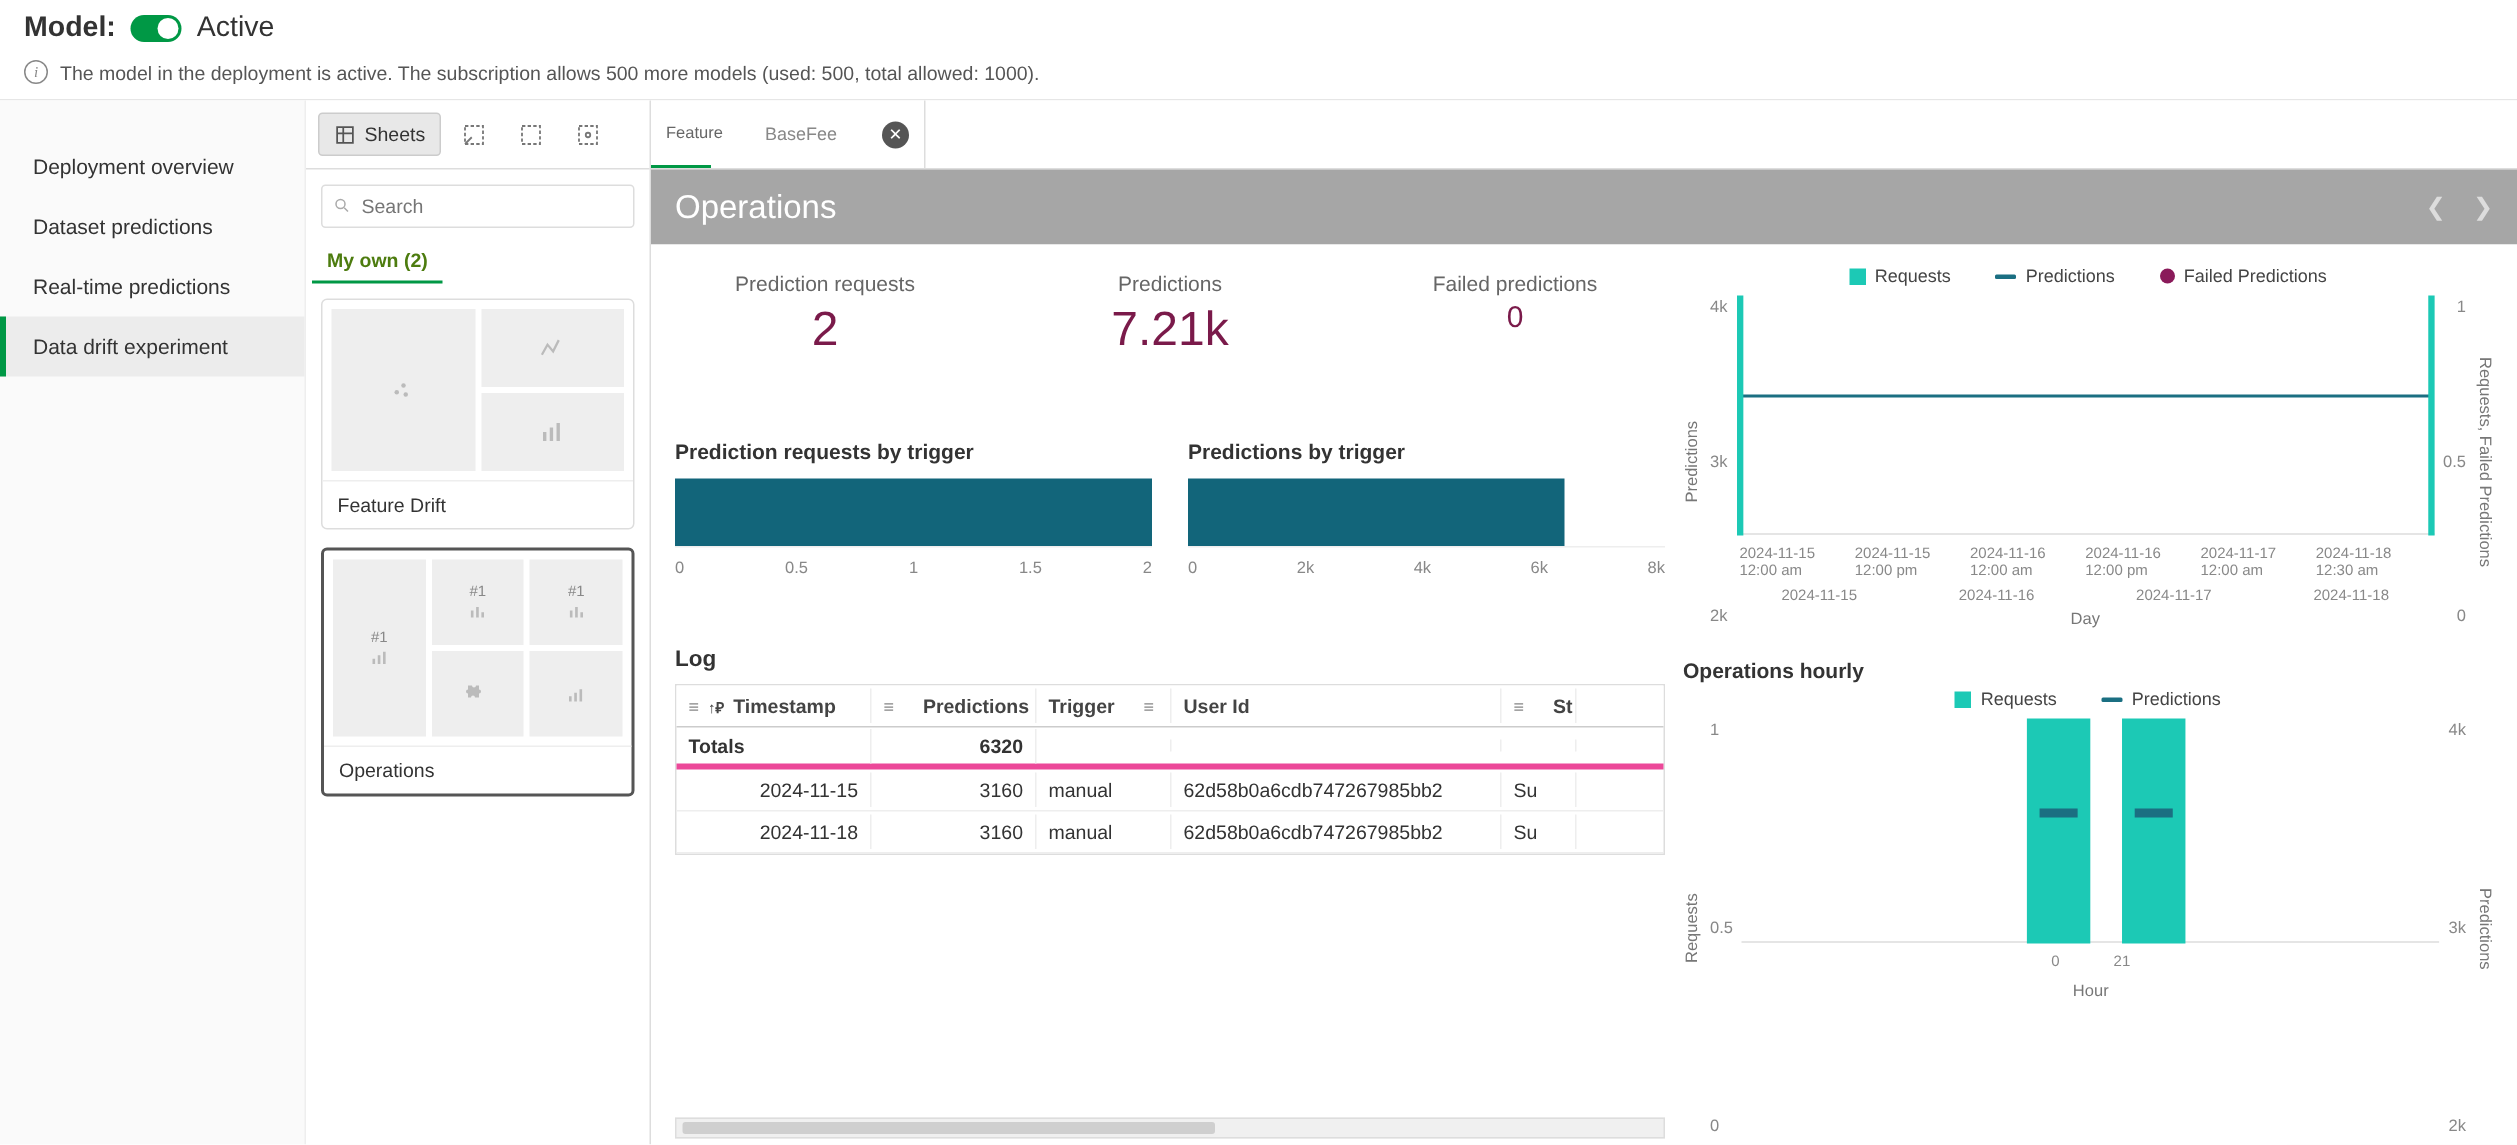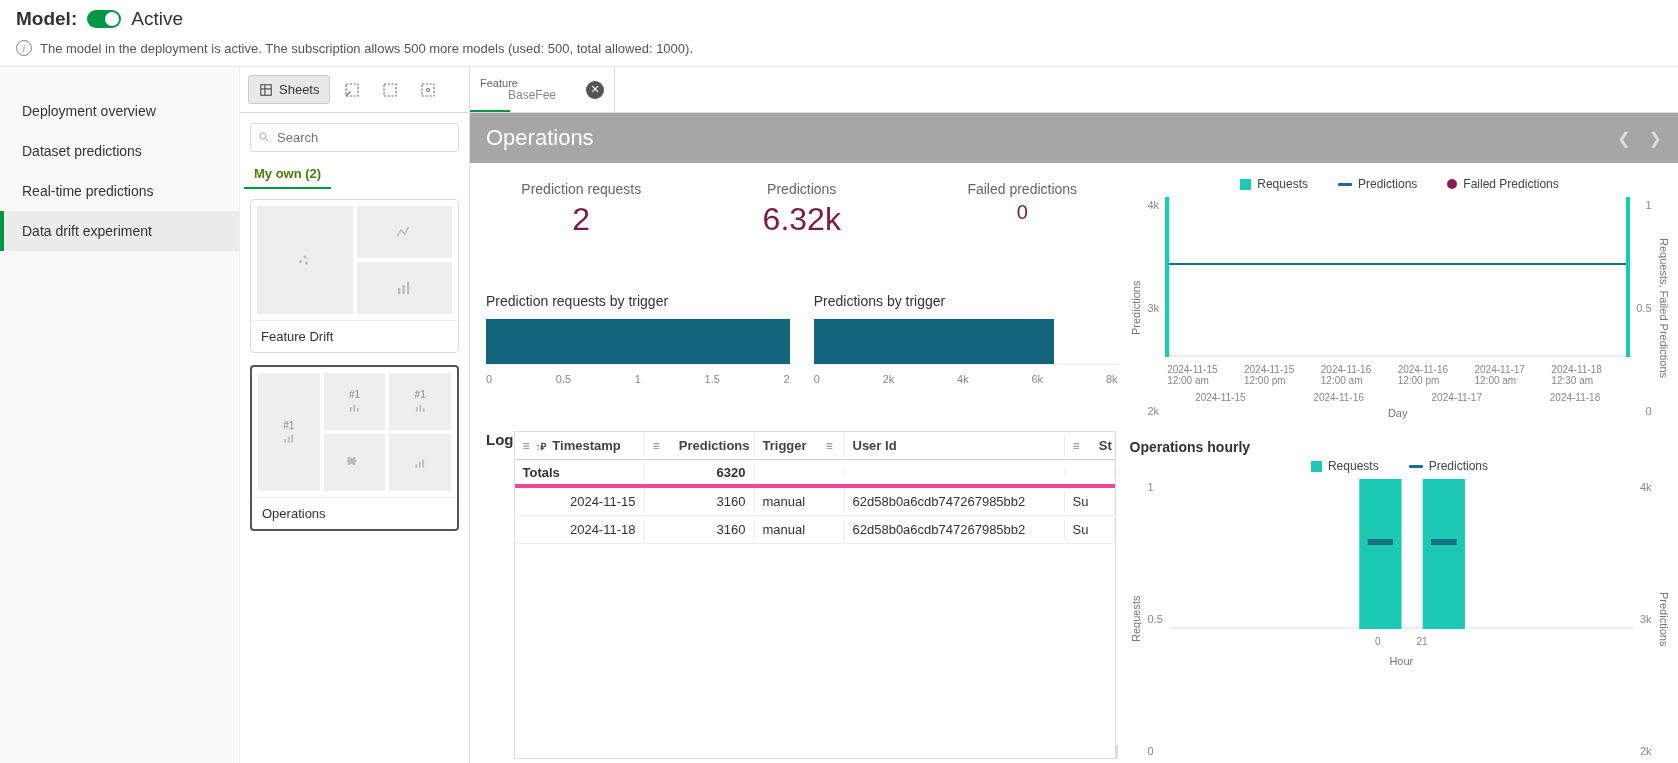--- a/index.html
+++ b/index.html
@@ -11,21 +11,21 @@
   .modelrow .lbl { font-weight:600; color:#333; }
   .toggle { width:34px; height:18px; background:#009845; border-radius:9px; position:relative; }
   .toggle::after { content:""; position:absolute; width:14px; height:14px; background:#fff; border-radius:50%; top:2px; right:2px; }
   .status-text { color:#333; }
   .inforow { display:flex; align-items:center; gap:8px; margin-top:10px; color:#555; font-size:13px; }
   .info-icon { width:16px; height:16px; border:1.5px solid #888; border-radius:50%; display:inline-flex; align-items:center; justify-content:center; font-size:10px; color:#888; font-family:serif; font-style:italic; }
   .divider { border-top:1px solid #e6e6e6; margin-top:6px; }
   
   .body { flex:1; display:flex; min-height:0; background:#fafafa; }
   
-  .leftnav { width:240px; background:#fafafa; display:flex; flex-direction:column; border-right:1px solid #eee; padding-top:24px; }
+  .leftnav { width:204px; background:#fafafa; display:flex; flex-direction:column; border-right:1px solid #eee; padding-top:24px; }
   .nav-item { padding:12px 18px; font-size:14px; color:#333; cursor:pointer; border-left:4px solid transparent; }
   .nav-item.active { background:#ececec; border-left:4px solid #009845; }
   .leftnav-bottom { margin-top:auto; padding:18px 16px 28px 16px; display:flex; align-items:center; gap:10px; font-size:14px; color:#333; }
   .ext-icon { width:14px; height:14px; }
   
   .sheets-panel { width:230px; background:#fff; border-right:1px solid #ddd; display:flex; flex-direction:column; }
   .sheets-toolbar { display:flex; align-items:center; border-bottom:1px solid #ddd; height:46px; }
   .btn-sheets { display:flex; align-items:center; gap:6px; background:#e8e8e8; border:1px solid #ccc; border-radius:3px; padding:6px 10px; margin-left:8px; font-size:13px; cursor:pointer; }
   .tb-icon { width:32px; height:32px; display:flex; align-items:center; justify-content:center; color:#555; cursor:pointer; margin-left:6px; }
   .search-wrap { padding:10px 10px 6px 10px; }
@@ -40,42 +40,42 @@
   .thumb-tile { background:#eee; display:flex; align-items:center; justify-content:center; color:#999; font-size:14px; }
   .thumb-tile.full { grid-row:1/3; }
   .sheet-card .sheet-label { border-top:1px solid #eee; padding:8px 10px; font-size:13px; color:#333; }
   .ops-thumb { height:130px; display:grid; grid-template-columns:1fr 1fr 1fr; grid-template-rows:1fr 1fr; gap:4px; padding:6px; }
   .ops-tile { background:#eee; display:flex; flex-direction:column; align-items:center; justify-content:center; color:#999; font-size:12px; padding:2px; }
   .small-top { font-size:10px; color:#888; }
   
   .content { flex:1; display:flex; flex-direction:column; min-width:0; }
   .feat-tabbar { height:46px; display:flex; align-items:stretch; border-bottom:1px solid #ddd; background:#fff; }
   .feat-tab { display:flex; align-items:center; gap:30px; padding:4px 10px 4px 10px; border-right:1px solid #ddd; position:relative; min-width:110px; }
-  .feat-tab .ft-text { display:flex; flex-direction:column; line-height:1.1; }
+  .feat-tab .ft-text { display:flex; flex-direction:row; line-height:1.1; }
   .feat-tab .ft-sup { font-size:11px; color:#666; }
   .feat-tab .ft-sub { font-size:12px; color:#888;margin-left:28px; }
   .feat-tab .close-btn { width:18px;height:18px;border-radius:50%;background:#555;color:#fff;display:flex;align-items:center;justify-content:center;font-size:11px;cursor:pointer; }
   .feat-tab::after { content:""; position:absolute; left:0; bottom:0; width:40px; height:2px; background:#009845; }
   
   .ops-header { background:#a6a6a6; color:#fff; padding:12px 16px; display:flex; align-items:center; justify-content:space-between; font-size:22px; font-weight:500; }
   .hdr-arrows { display:flex; gap:18px; color:#ddd; font-size:16px; }
   
   .dashboard { flex:1; display:grid; grid-template-columns: 1fr 540px; grid-template-rows:auto auto 1fr; gap:12px; padding:14px 16px 4px 16px; overflow:hidden; background:#fff; min-height:0;}
   .kpi-row { grid-column:1; display:flex; gap:30px; padding:4px 0 8px 0;}
   .kpi { flex:1; display:flex; flex-direction:column; align-items:center; }
   .kpi .kpi-label { font-size:14px; color:#666; margin-bottom:4px; }
   .kpi .kpi-value { font-size:32px; font-weight:500; color:#7a1a4a; }
   .kpi.failed .kpi-value { font-size:20px; color:#7a1a4a; }
   .trigger-row { grid-column:1; display:flex; gap:24px; }
   .mini-chart { flex:1; display:flex; flex-direction:column; }
-  .mc-title { font-size:14px; font-weight:400; color:#333; margin-bottom:10px; }
+  .mc-title { font-size:14px; font-weight:700; color:#333; margin-bottom:10px; }
   .bar-wrap { height:46px; background:#fff; position:relative; border-bottom:1px solid #eee;}
   .bar-fill { height:100%; background:#12657a; }
   .axis-ticks { display:flex; justify-content:space-between; font-size:11px; color:#888; margin-top:8px; }
-  .log-area { grid-column:1; display:flex; min-height:0; }
+  .log-area { grid-column:1; display:flex; flex-direction:column; min-height:0; }
   .log-title { font-size:15px; font-weight:600; margin-bottom:8px; }
   .log-table { border:1px solid #ddd; font-size:13px; }
   .lt-head, .lt-row { display:grid; grid-template-columns:130px 110px 90px 220px 50px; align-items:center; min-height:28px;}
   .lt-head { background:#fff; border-bottom:1px solid #ccc; font-weight:600; color:#444; }
   .lt-head .hcell, .lt-row .cell { padding:4px 8px; border-right:1px solid #eee; white-space:nowrap; overflow:hidden; text-overflow:ellipsis;}
   .hcell { display:flex; align-items:center; gap:6px; font-weight:600;}
   .menu-dots { color:#888; font-size:12px; }
   .lt-row { border-bottom:1px solid #eee; }
   .lt-row.totals { font-weight:600; border-bottom:4px solid #ec4899;}
   .right-num { text-align:right; }
@@ -253,21 +253,21 @@
 
       <div class="dashboard">
 
         <div class="kpi-row">
           <div class="kpi">
             <span class="kpi-label">Prediction requests</span>
             <span class="kpi-value">2</span>
           </div>
           <div class="kpi">
             <span class="kpi-label">Predictions</span>
-            <span class="kpi-value">6.32k</span>
+            <span class="kpi-value">7.21k</span>
           </div>
           <div class="kpi failed">
             <span class="kpi-label">Failed predictions</span>
             <span class="kpi-value">0</span>
           </div>
         </div>
 
         <div class="trigger-row">
           <div class="mini-chart">
             <div class="mc-title">Prediction requests by trigger</div>

